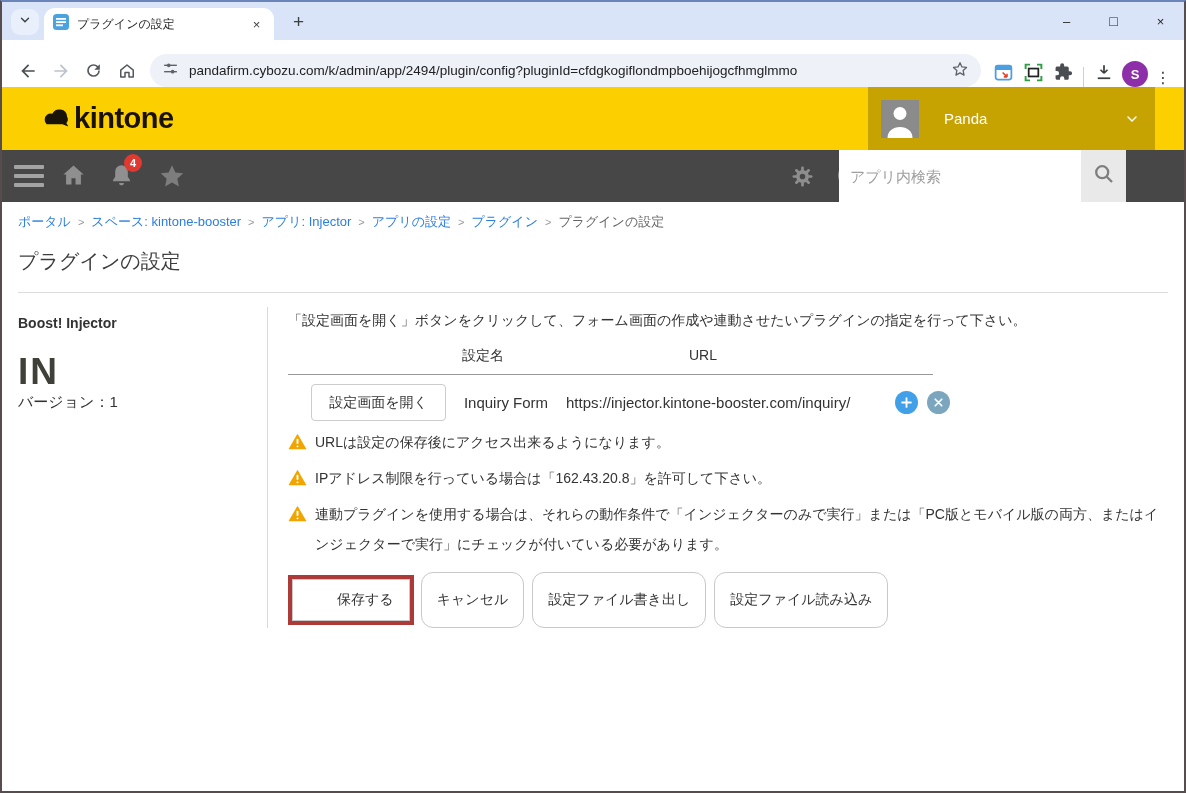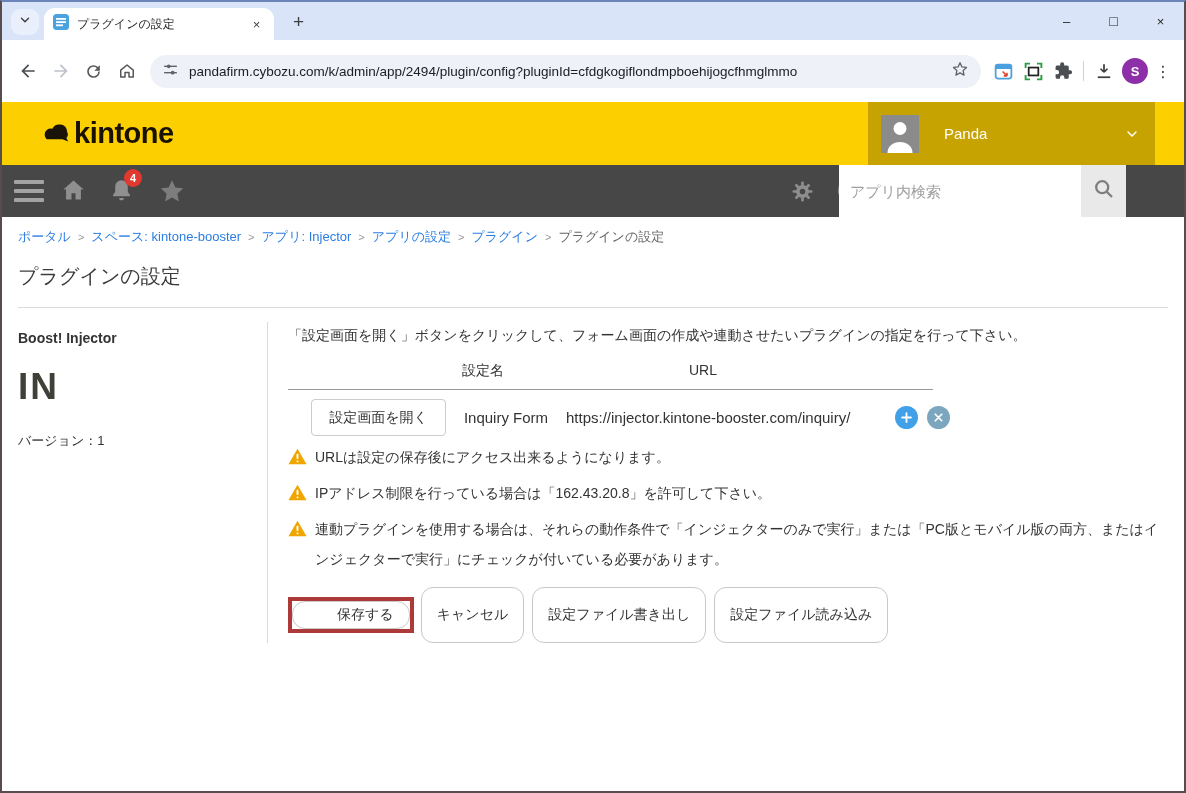--- a/index.html
+++ b/index.html
@@ -17,21 +17,21 @@
   .tab-close { width:17px; height:17px; border-radius:50%; font-size:13px; color:#3c4043;
                display:flex; align-items:center; justify-content:center; cursor:pointer; }
   .newtab { position:absolute; left:284px; top:7px; width:25px; height:25px; font-size:19px; color:#3c4043;
             display:flex; align-items:center; justify-content:center; cursor:pointer; }
   .wincontrols { position:absolute; right:0; top:0; height:38px; display:flex; }
   .winbtn { width:47px; height:100%; display:flex; align-items:center; justify-content:center;
             font-size:13px; color:#1f1f1f; cursor:pointer; }
   .winbtn.max { font-size:14px; }
 
   
-  .toolbar { height:62px; background:#fff; display:flex; align-items:center; padding:0 9px; }
+  .toolbar { height:47px; background:#fff; display:flex; align-items:flex-end; padding:0 9px; }
   .navbtn { width:33px; height:33px; display:flex; align-items:center; justify-content:center; border-radius:50%; flex:0 0 auto; }
   .omnibox { flex:1; min-width:0; height:33px; background:#eef1f8; border-radius:17px; display:flex;
              align-items:center; padding:0 12px; gap:10px; margin:0 7px; }
   .url { flex:1; font-size:13.5px; color:#202124; white-space:nowrap; overflow:hidden; }
   .extbtn { width:30px; height:30px; display:flex; align-items:center; justify-content:center; flex:0 0 auto; }
   .tsep { width:1px; height:20px; background:#c6d0e4; margin:0 5px; flex:0 0 auto; }
   .avatar-s { width:26px; height:26px; border-radius:50%; background:#8d2fa8; color:#fff; font-size:13px;
               font-weight:bold; display:flex; align-items:center; justify-content:center; flex:0 0 auto; margin:0 3px; }
   .dots { width:24px; text-align:center; font-size:16px; color:#3c4043; flex:0 0 auto; }
 
@@ -71,21 +71,21 @@
   .crumb-sep { color:#999; font-size:11px; margin:0 7px; }
   .crumb-current { color:#666; }
   .page-title { font-size:20px; font-weight:normal; color:#3c3c3c; margin:10px 16px 17px; }
   .title-divider { border:none; border-top:1px solid #dcdcdc; margin:0 16px; }
 
   
   .content { display:flex; padding:14px 16px 0; }
   .side { width:249px; flex:0 0 auto; }
   .side-name { font-size:14px; font-weight:bold; color:#333; margin-top:8px; }
   .side-logo { font-size:37px; font-weight:bold; color:#3f4038; margin-top:20px; letter-spacing:2px; }
-  .side-version { font-size:13px; color:#333; margin-top:24px; }
+  .side-version { font-size:15px; color:#333; }
   .mainarea { flex:1; border-left:1px solid #d9d9d9; padding-left:20px; padding-top:5px; min-height:320px; }
   .instruction { font-size:14px; color:#333; }
 
   .cfg-head { display:flex; width:645px; margin-top:17px; padding-bottom:9px; border-bottom:1px solid #999;
               font-size:14px; color:#333; }
   .ch-btn { width:135px; } .ch-name { width:120px; text-align:center; } .ch-url { width:320px; text-align:center; }
   .cfg-row { display:flex; align-items:center; margin-top:9px; font-size:15px; color:#333;margin-left:23px; }
   .open-btn { width:135px; height:37px; background:#fff; border:1px solid #ccc; border-radius:4px;
               font-size:14px; color:#333; cursor:pointer; font-family:inherit; }
   .row-name { width:120px; text-align:center; }
@@ -96,21 +96,21 @@
   .icon-circle.remove { background:#7ba6bd; }
 
   .warning { display:flex; align-items:flex-start; margin-top:6px; font-size:14px; color:#333; line-height:30px; }
   .warning svg { flex:0 0 auto; margin:6px 8px 0 0; }
   .warning-text { max-width:852px; }
 
   .actions { display:flex; align-items:center; margin-top:13px; }
   .act-btn { height:56px; background:#fff; border:1px solid #c8c8c8; border-radius:12px; font-size:14px;
              color:#333; padding:0 15px; margin-right:8px; cursor:pointer; font-family:inherit; }
   .save-wrap { border:4px solid #ad3a38; margin-right:7px; }
-  .save-wrap .act-btn { margin-right:0; border-radius:13px; height:28px;padding-left:44px; }
+  .save-wrap .act-btn { margin-right:0; border-radius:0; height:42px;padding-left:44px; }
 </style>
 </head>
 <body>
 
 <div class="window">
 
   <div class="tabstrip">
     <div class="tab-search">
       <span>
         <svg width="14" height="14" viewBox="0 0 24 24">

